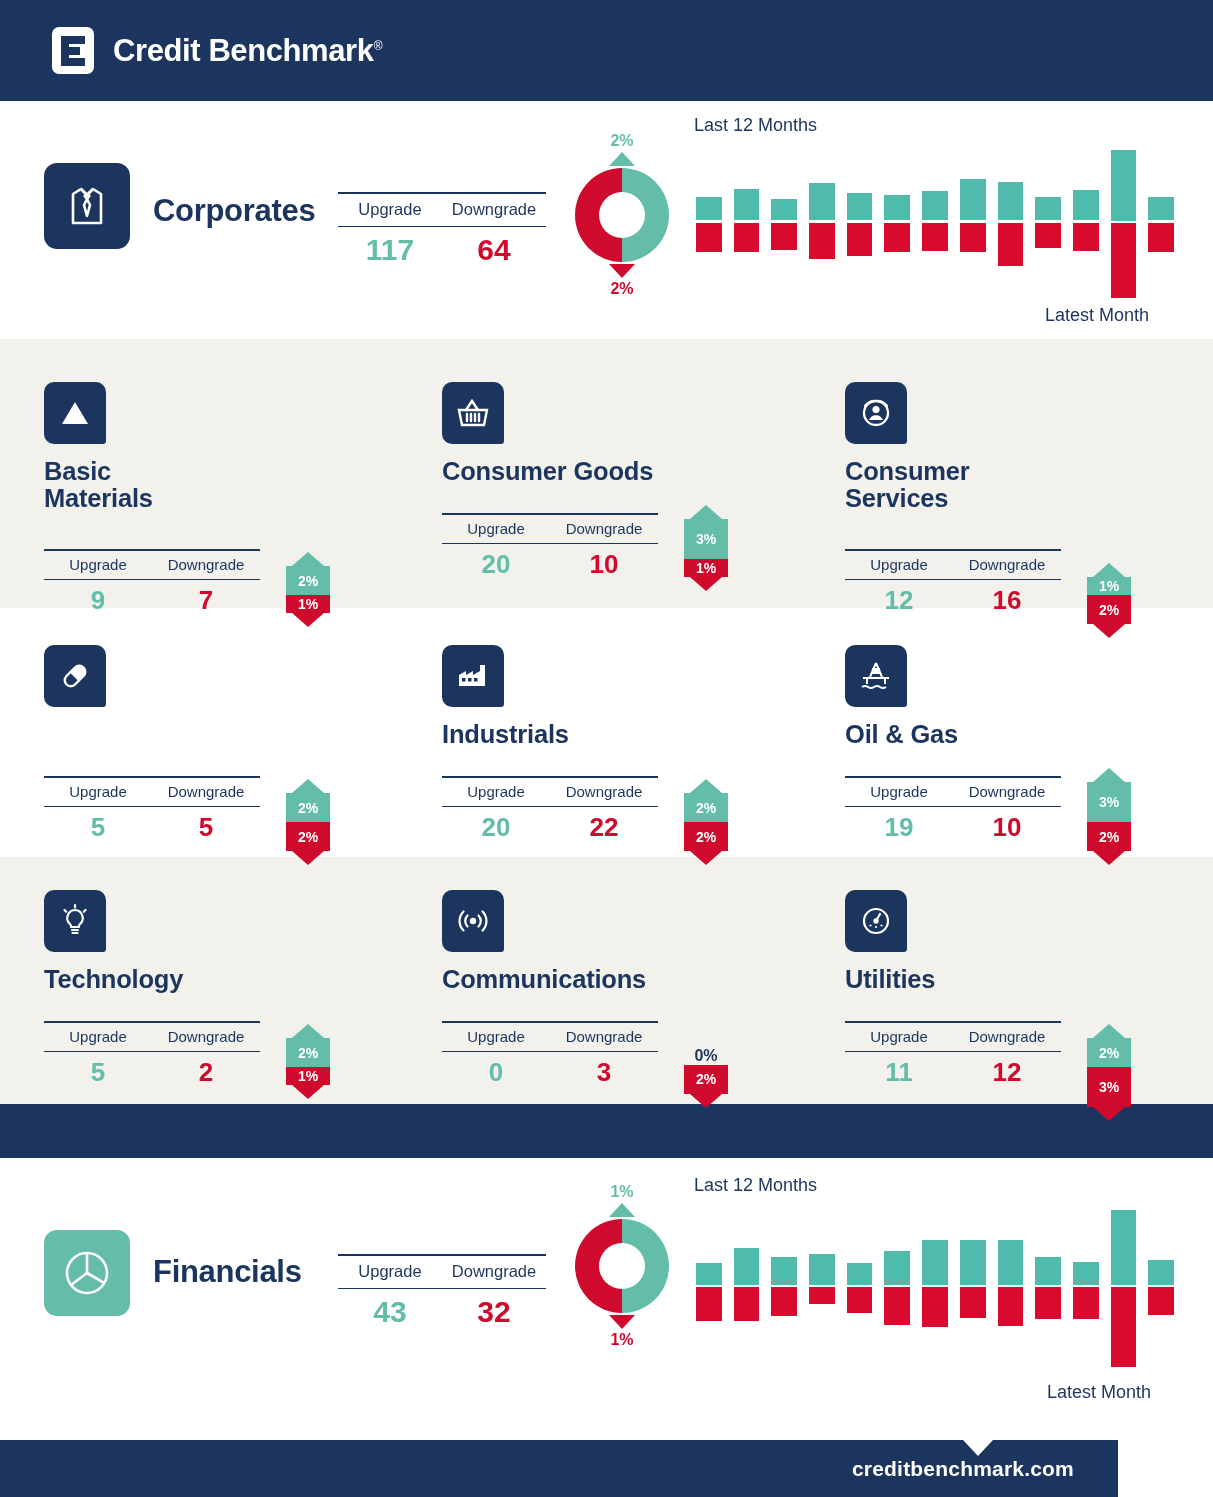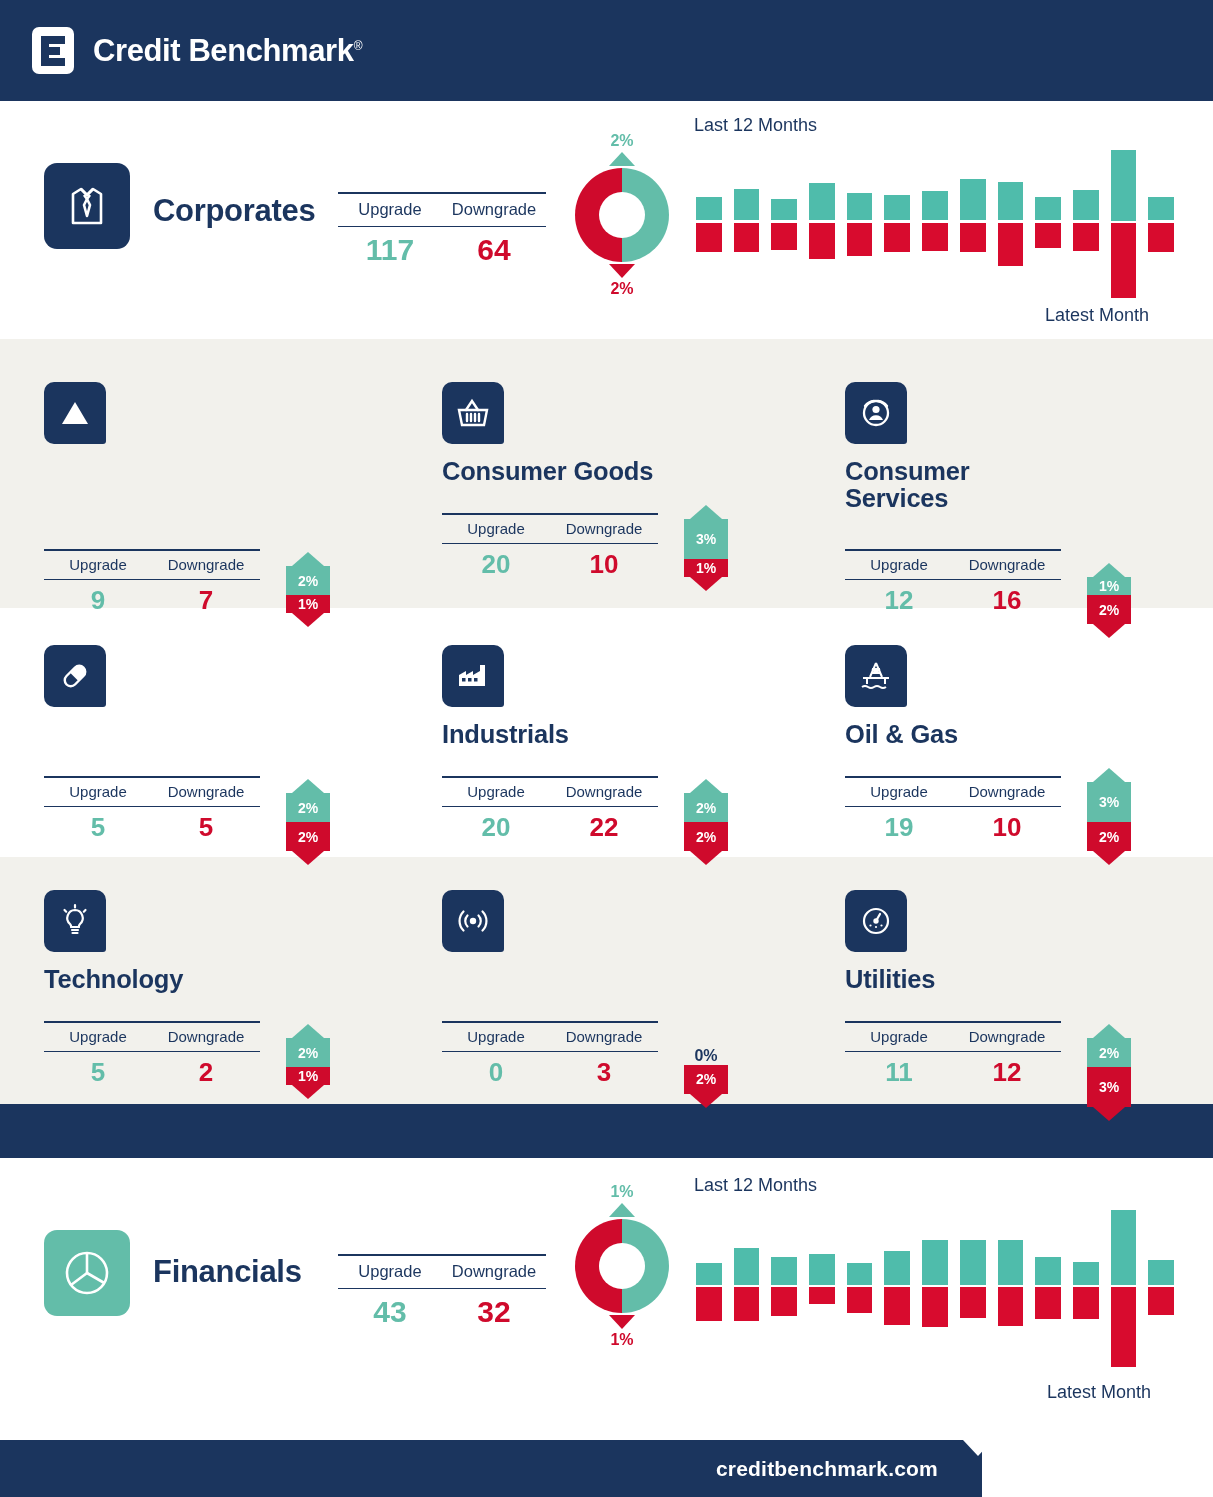--- a/index.html
+++ b/index.html
@@ -10,21 +10,21 @@
     background: #ffffff;
     overflow: hidden;
   }
   .page { position: relative; width: 1213px; height: 1497px; background: #ffffff; }
 
   
   .header {
     position: absolute; left: 0; top: 0; width: 1213px; height: 101px;
     background: #1b355e; display: flex; align-items: center;
   }
-  .logo-wrap { display: flex; align-items: center; margin-left: 32px; }
+  .logo-wrap { display: flex; align-items: center; margin-left: 52px; }
   .logo-mark {
     width: 42px; height: 47px; background: #ffffff; border-radius: 7px;
     display: flex; align-items: center; justify-content: center;
   }
   .logo-mark svg { display: block; }
   .logo-text {
     margin-left: 19px; color: #ffffff; font-size: 31px; font-weight: bold;
     letter-spacing: -0.4px; position: relative;
   }
   .logo-reg { font-size: 12px; vertical-align: super; font-weight: normal; }
@@ -123,21 +123,21 @@
     color: #ffffff; font-size: 14px; font-weight: bold;
     display: flex; align-items: center; justify-content: center;
     width: 44px; margin: 0 auto;
   }
   .b-box.teal { background: #63bda9; }
   .b-box.red  { background: #cf0a2c; }
   .b-zero { color: #1b355e; font-size: 16px; font-weight: bold; line-height: 1.1; }
 
   
   .footer {
-    position: absolute; left: 0; bottom: 0; width: 982px; height: 57px;
+    position: absolute; left: 0; bottom: 0; width: 1118px; height: 57px;
     background: #1b355e;
   }
   .footer-notch {
     position: absolute; left: 963px; top: 0;
     width: 0; height: 0;
     border-left: 15px solid transparent; border-right: 15px solid transparent;
     border-top: 16px solid #ffffff;
   }
   .footer-url {
     position: absolute; right: 44px; top: 50%; transform: translateY(-50%);
@@ -269,20 +269,21 @@
 
   <div class="band navybar" style="top:1104px; height:54px;"></div>
 
   <div id="sector-layer">
       <div class="card" style="left: 44px; top: 382px;">
         <div class="card-icon">
           <svg width="36" height="36" viewBox="0 0 36 36">
             <path d="M18 7 L31 29 L5 29 Z" fill="#ffffff"></path>
           </svg>
         </div>
+        <div class="card-title">Basic<br>Materials</div>
         <div class="card-stats" style="top: 167px;">
           <div class="rule"></div>
           <div class="card-heads">
             <span>Upgrade</span>
             <span>Downgrade</span>
           </div>
           <div class="rule"></div>
           <div class="card-vals">
             <span class="up">9</span>
             <span class="down">7</span>
@@ -486,20 +487,21 @@
       <div class="card" style="left: 442px; top: 890px;">
         <div class="card-icon">
           <svg width="38" height="38" viewBox="0 0 38 38">
             <g fill="none" stroke="#ffffff" stroke-width="2.2" stroke-linecap="round">
               <circle cx="19" cy="19" r="3.2" fill="#ffffff" stroke="none"></circle>
               <path d="M13.5 13.5 a7.8 7.8 0 0 0 0 11 M24.5 13.5 a7.8 7.8 0 0 1 0 11"></path>
               <path d="M9.5 9.5 a13.4 13.4 0 0 0 0 19 M28.5 9.5 a13.4 13.4 0 0 1 0 19"></path>
             </g>
           </svg>
         </div>
+        <div class="card-title">Communications</div>
         <div class="card-stats" style="top: 131px;">
           <div class="rule"></div>
           <div class="card-heads">
             <span>Upgrade</span>
             <span>Downgrade</span>
           </div>
           <div class="rule"></div>
           <div class="card-vals">
             <span class="up">0</span>
             <span class="down">3</span>

